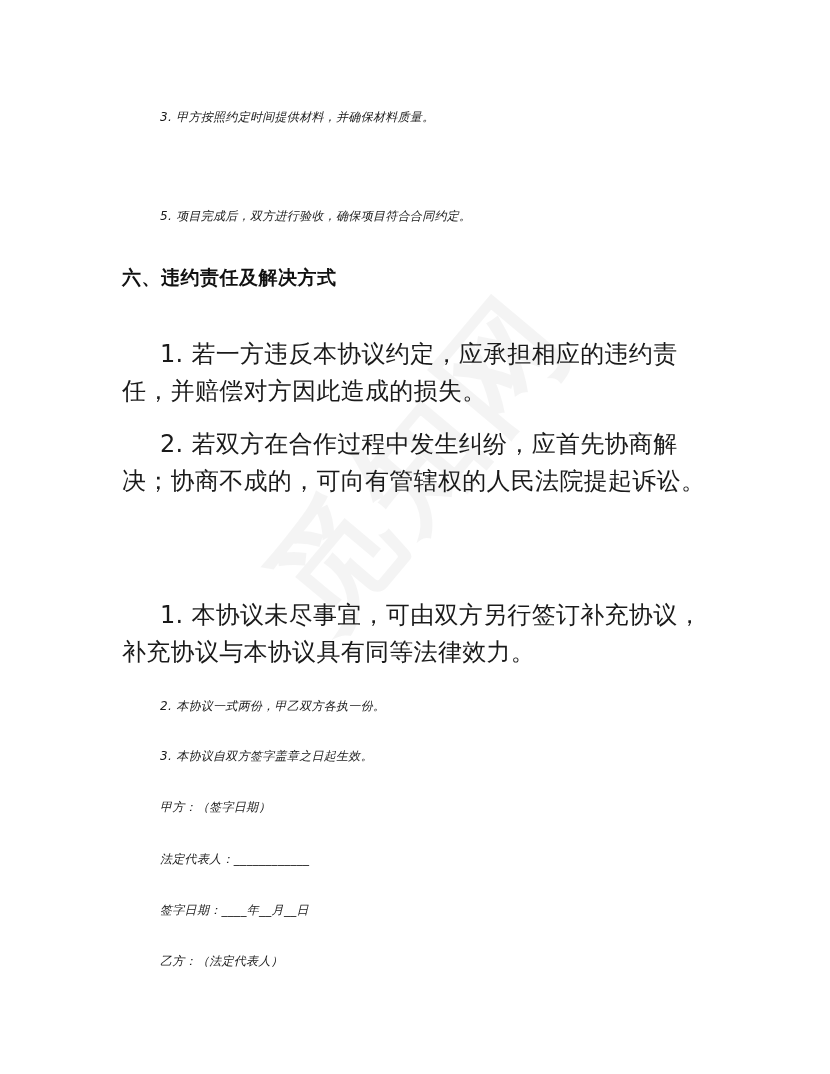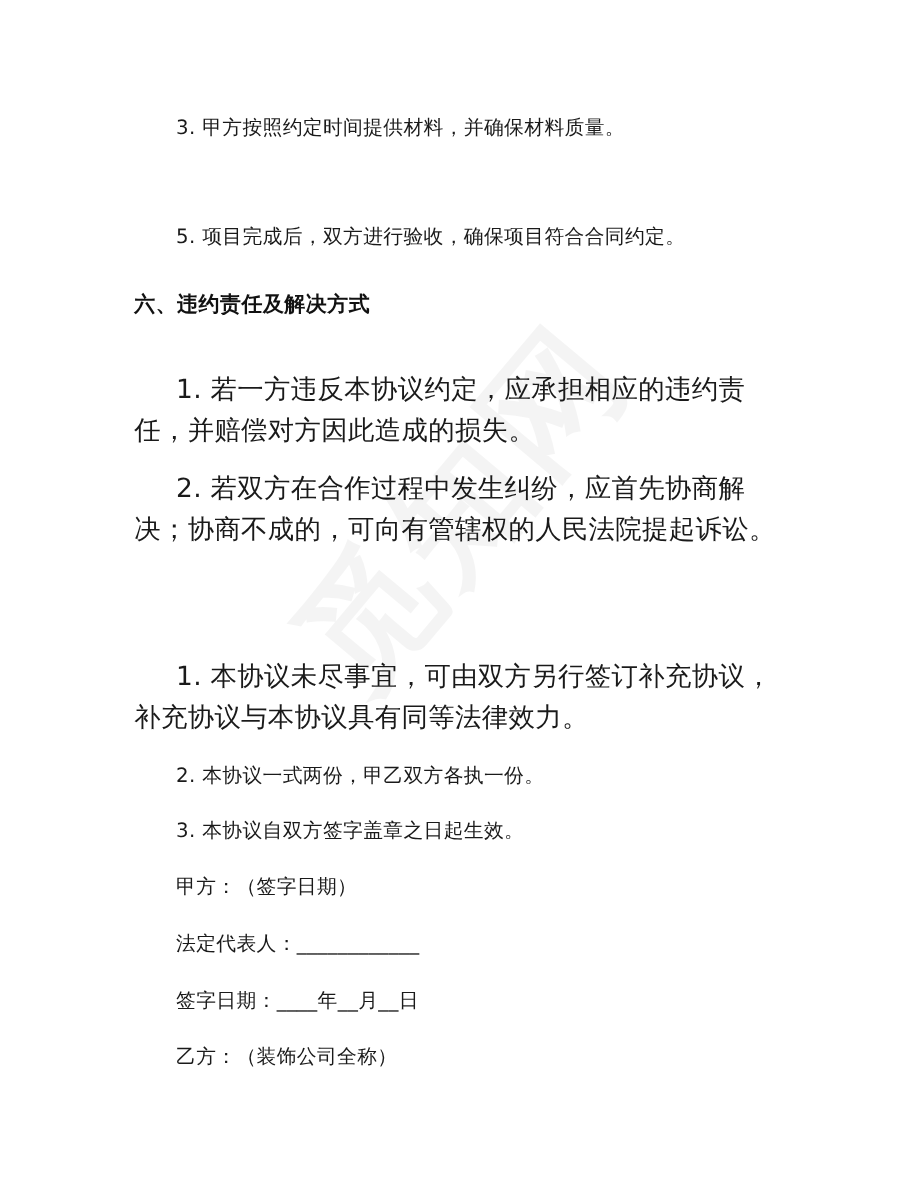--- a/index.html
+++ b/index.html
@@ -19,24 +19,25 @@
       position: absolute;
       left: 0; top: 0;
       width: 830px;
       height: 1074px;
       background: #fff;
     }
     .line {
       position: absolute;
       left: 122px;
       width: 596px;
-      font-size: 18px;
+      font-size: 12px;
       line-height: 36px;
       white-space: nowrap;
       letter-spacing: 0.3px;
+      font-style: italic;
     }
     .indent {
       left: 160px;
     }
     .wrap-para {
       position: absolute;
       left: 122px;
       width: 596px;
       font-size: 24px;
       line-height: 37px;
@@ -84,15 +85,15 @@
   <div class="wrap-para" style="top:426px;">2. 若双方在合作过程中发生纠纷，应首先协商解决；协商不成的，可向有管辖权的人民法院提起诉讼。</div>
 
 
   <div class="wrap-para" style="top:597px;">1. 本协议未尽事宜，可由双方另行签订补充协议，补充协议与本协议具有同等法律效力。</div>
   <div class="line indent" style="top:688px;">2. 本协议一式两份，甲乙双方各执一份。</div>
   <div class="line indent" style="top:738px;">3. 本协议自双方签字盖章之日起生效。</div>
 
   <div class="line indent" style="top:789px;">甲方：（签字日期）</div>
   <div class="line indent" style="top:892px;">签字日期：____年__月__日</div>
   <div class="line indent" style="top:841px;">法定代表人：____________</div>
-  <div class="line indent" style="top:943px;">乙方：（装饰公司全称）</div>
+  <div class="line indent" style="top:943px;">乙方：（法定代表人）</div>
 
 </div>
 
 </body></html>

